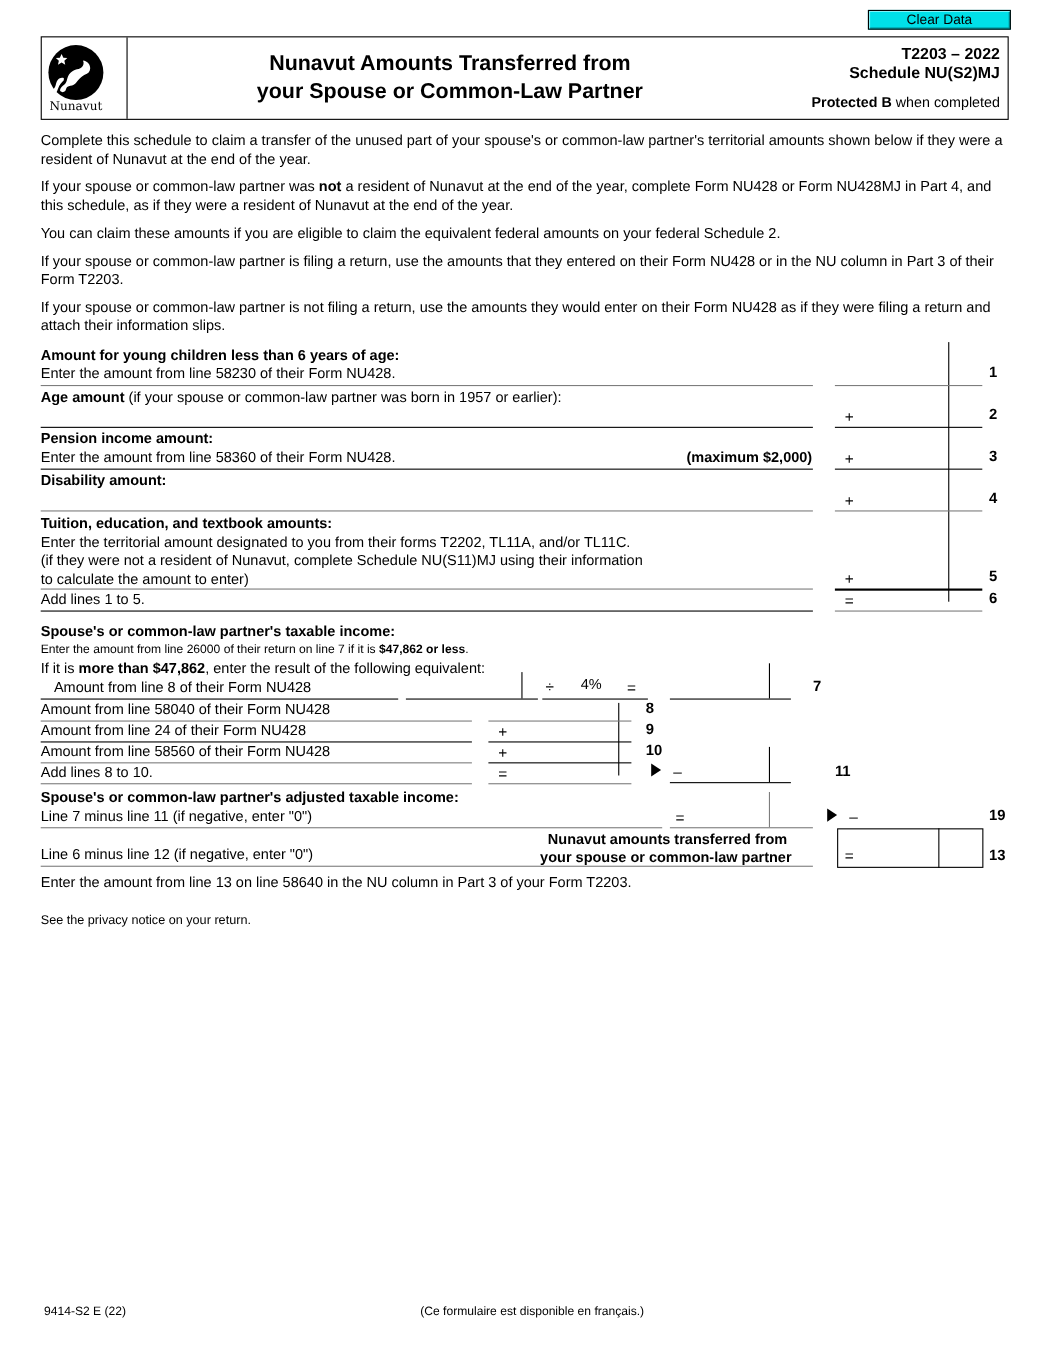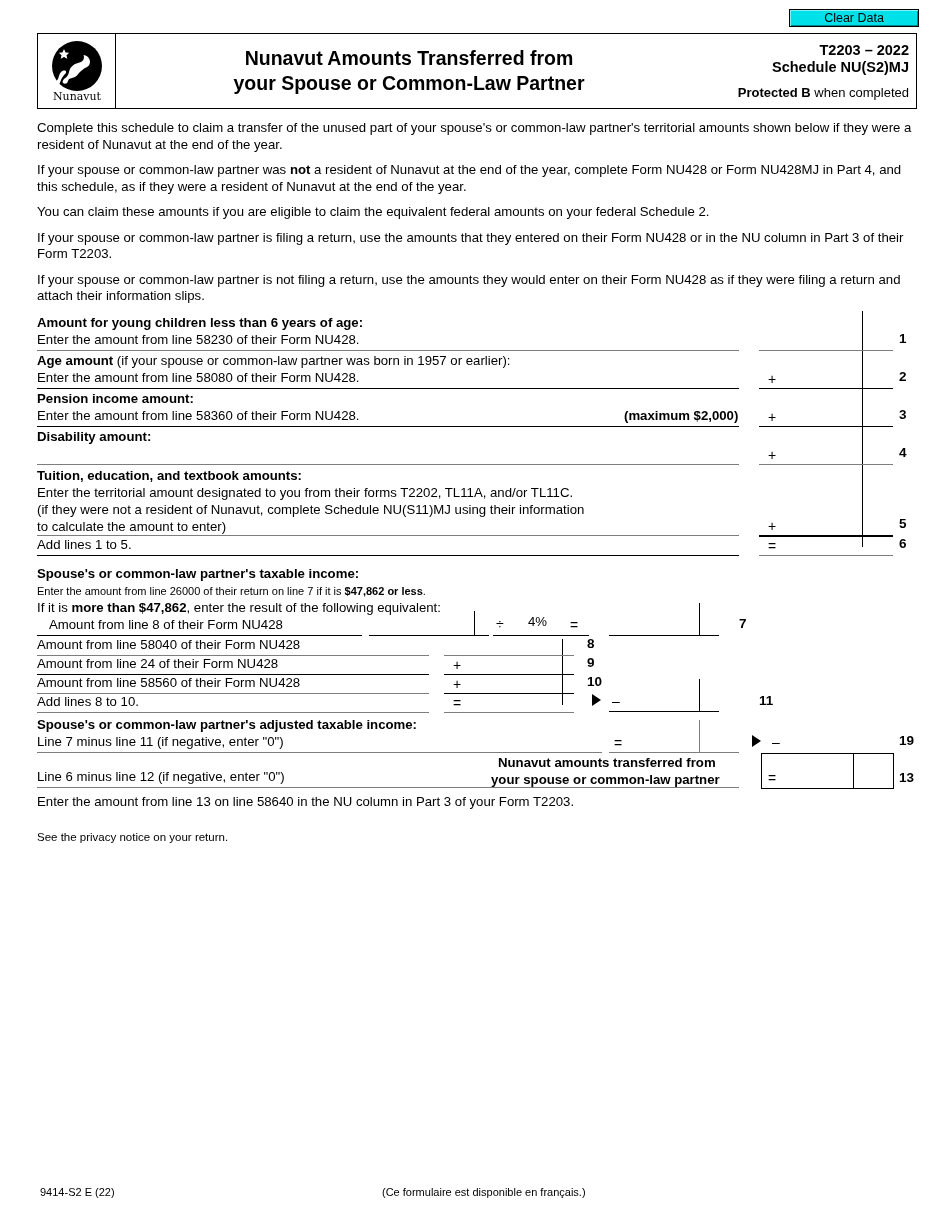--- a/index.html
+++ b/index.html
@@ -26,21 +26,21 @@
   }
 
   
   .hdr {
     position:absolute; left:33px; top:33px; width:880px; height:76px;
     border:1.5px solid #000;
     display:flex; align-items:stretch;
   }
   .hdr-logo {
     width:78px; border-right:1.5px solid #000;
-    display:flex; align-items:center; justify-content:center;
+    display:flex; align-items:center; justify-content:flex-start;
   }
   .logo-svg { display:block; }
   .hdr-title {
     flex:1;
     display:flex; flex-direction:column; align-items:center; justify-content:center;
     font-weight:bold; font-size:19.5px; line-height:25px; text-align:center;
     padding-right:18px;
   }
   .hdr-right {
     width:196px;
@@ -128,21 +128,20 @@
   <div class="vrule" style="left:858px; top:311px; height:236px;"></div>
 
   <div class="abs lblb" style="left:33px; top:315px;">Amount for young children less than 6 years of age:</div>
   <div class="abs lbl" style="left:33px; top:332px;">Enter the amount from line 58230 of their Form NU428.</div>
   <div class="rule-grey" style="left:33px; top:350px; width:702px;"></div>
   <div class="abs" style="left:755px; top:334px; width:100px; height:16px;"></div>
   <div class="rule-grey" style="left:755px; top:350px; width:134px;"></div>
   <div class="abs num" style="left:895px; top:331px;">1</div>
 
   <div class="abs" style="left:33px; top:353px; font-size:13.2px; line-height:16px; white-space:nowrap;"><b>Age amount</b><span> (if your spouse or common-law partner was born in 1957 or earlier):</span></div>
-  <div class="abs lbl" style="left:33px; top:370px;">Enter the amount from line 58080 of their Form NU428.</div>
   <div class="rule" style="left:33px; top:388px; width:702px;"></div>
   <div class="abs op" style="left:764px; top:372px;">+</div>
   <div class="abs" style="left:782px; top:372px; width:75px; height:16px;"></div>
   <div class="rule" style="left:755px; top:388px; width:134px;"></div>
   <div class="abs num" style="left:895px; top:369px;">2</div>
 
   <div class="abs lblb" style="left:33px; top:391px;">Pension income amount:</div>
   <div class="abs lbl" style="left:33px; top:408px;">Enter the amount from line 58360 of their Form NU428.</div>
   <div class="abs lblb" style="left:620px; top:408px;">(maximum $2,000)</div>
   <div class="rule" style="left:33px; top:426px; width:702px;"></div>

